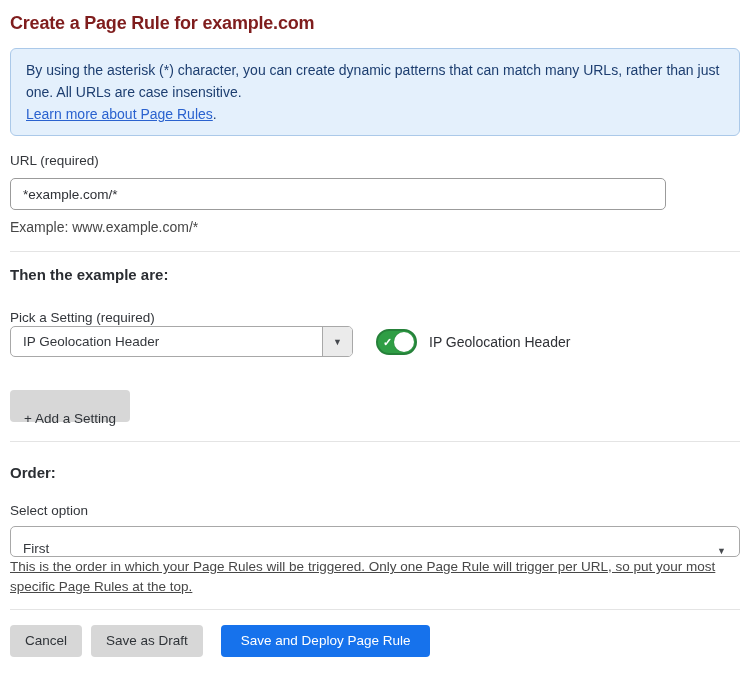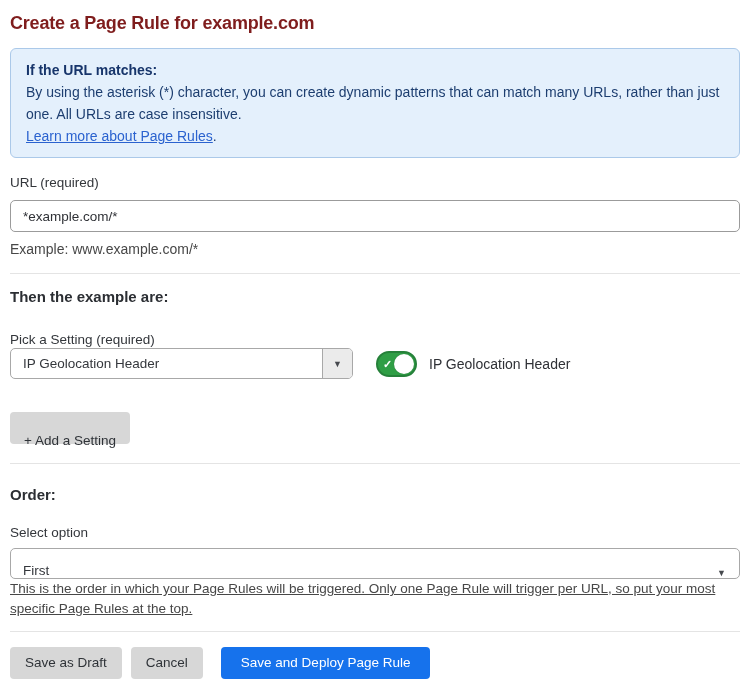--- a/index.html
+++ b/index.html
@@ -38,21 +38,21 @@
   .field-label {
     display: block;
     font-size: 13.5px;
     color: #33363b;
     margin-top: 17px;
     line-height: 16px;
   }
 
   .text-input {
     display: block;
-    width: 730px;
+    width: 656px;
     height: 32px;
     margin-top: 9px;
     border: 1px solid #9b9b9b;
     border-radius: 5px;
     padding: 0 12px;
     font-family: "Liberation Sans", sans-serif;
     font-size: 13.5px;
     color: #2f3136;
     background: #fff;
   }
@@ -206,21 +206,20 @@
   }
 </style>
 </head>
 <body>
 
 <div class="page">
 
   <h1 class="page-title">Create a Page Rule for example.com</h1>
 
   <div class="info-box">
-    <div class="info-heading">If the URL matches:</div>
     <div class="info-body">By using the asterisk (*) character, you can create dynamic patterns that can match many URLs, rather than just one. All URLs are case insensitive.</div>
     <div class="info-link-line"><a class="info-link">Learn more about Page Rules</a><span class="info-link-suffix">.</span></div>
   </div>
 
   <label class="field-label">URL (required)</label>
   <input class="text-input" type="text" value="*example.com/*" style="">
   <div class="hint">Example: www.example.com/*</div>
 
   <hr class="divider">
 
@@ -253,18 +252,18 @@
   <div class="order-select">
     <span class="select-value">First</span>
     <span class="arrow-glyph">▼</span>
   </div>
 
   <p class="order-description">This is the order in which your Page Rules will be triggered. Only one Page Rule will trigger per URL, so put your most specific Page Rules at the top.</p>
 
   <hr class="divider bottom-divider">
 
   <div class="footer">
+    <button class="btn btn-gray">Cancel</button>
     <button class="btn btn-gray">Save as Draft</button>
-    <button class="btn btn-gray">Cancel</button>
     <button class="btn btn-primary">Save and Deploy Page Rule</button>
   </div>
 
 </div>
 
 </body></html>

